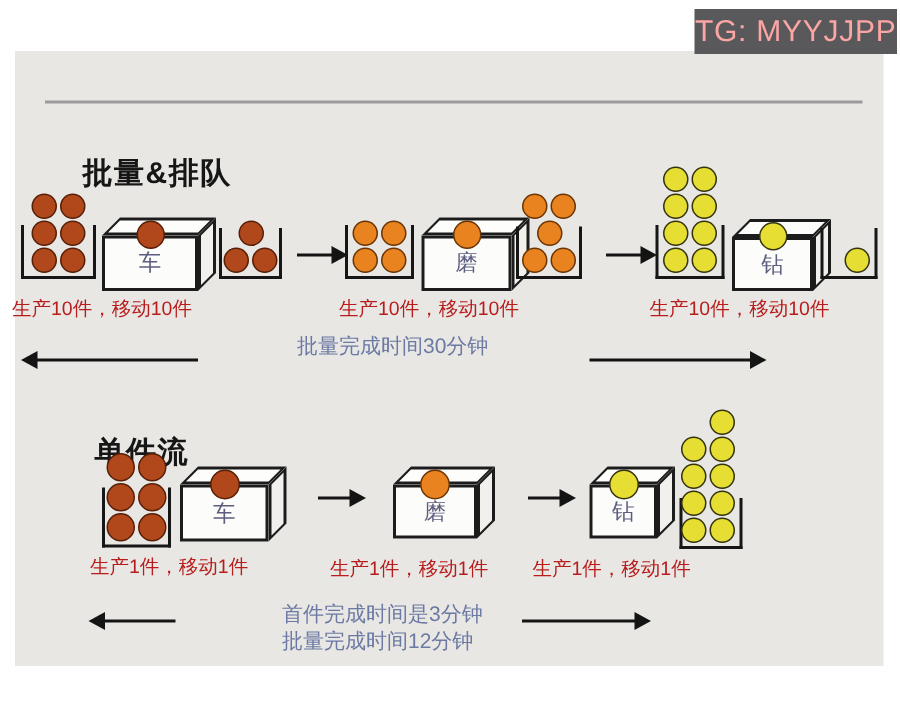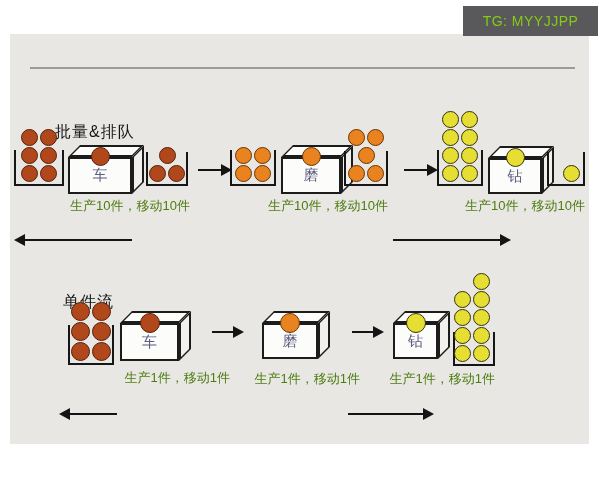--- a/index.html
+++ b/index.html
@@ -1,27 +1,27 @@
 <!DOCTYPE html>
 <html><head>
 <meta charset="utf-8">
 <style>
   html,body{margin:0;padding:0;background:#ffffff;}
   body{font-family:"Liberation Sans","DejaVu Sans",sans-serif;}
   .canvas{position:relative;width:600px;height:480px;background:#ffffff;overflow:hidden;}
   .panel{position:absolute;left:10px;top:34px;width:579px;height:410px;background:#e8e7e4;}
-  .tg-badge{position:absolute;left:463px;top:6px;width:135px;height:30px;background:#59595b;color:#84cc16;
-            font-size:14px;display:flex;align-items:center;justify-content:center;letter-spacing:.5px;}
+  .tg-badge{position:absolute;left:463px;top:6px;width:135px;height:30px;background:#59595b;color:#fca5a5;
+            font-size:20px;display:flex;align-items:center;justify-content:center;letter-spacing:.5px;}
   .site-badge{position:absolute;left:0;top:442px;width:257px;height:31px;background:#3e3e3e;color:#fff;
               font-size:16px;line-height:31px;padding-left:13px;box-sizing:border-box;letter-spacing:.3px;}
   .title{position:absolute;left:25px;top:37px;font-size:17px;font-weight:600;color:#2d2d2d;letter-spacing:2px;}
   .rule{position:absolute;left:30px;top:67px;width:545px;height:2px;background:#9b9b9b;}
   .cycle-note{position:absolute;left:200px;top:91px;font-size:15px;color:#5f6fa6;letter-spacing:1px;font-weight:500;}
-  .sec-label{position:absolute;font-weight:400;font-size:16px;color:#161616;letter-spacing:1px;margin-top:20px;}
-  .caption{position:absolute;color:#4d7c0f;font-size:13px;text-align:right;white-space:nowrap;}
+  .sec-label{position:absolute;font-weight:700;font-size:20px;color:#161616;letter-spacing:1px;}
+  .caption{position:absolute;color:#b91c1c;font-size:13px;text-align:left;white-space:nowrap;}
   .summary{position:absolute;color:#6b79a3;font-size:14px;line-height:1.32;}
   
   .bin{position:absolute;border:2.5px solid #161616;border-top:none;box-sizing:border-box;}
   .bin .dots{left:0;right:0;bottom:2px;}
   
   .dots{position:absolute;display:flex;flex-direction:column;gap:1px;align-items:center;}
   .dots.align-right{align-items:flex-end;padding-right:3px;}
   .dot-row{display:flex;gap:2px;}
   .dot{width:17px;height:17px;border-radius:50%;border:1.5px solid #444;box-sizing:border-box;}
   
@@ -174,24 +174,25 @@
     <div class="dots align-right">
         <div class="dot-row">
           <div class="dot" style="background: rgb(230, 222, 50); border-color: rgb(51, 51, 15);"></div>
         </div>
       </div>
   </div>
   <div class="caption" style="left:433px;top:197px;width:152px;">生产10件，移动10件</div>
 
   <div class="arrow l" style="left:24px;top:239px;width:108px;"></div>
   <div class="summary" style="left:198px;top:221px;">
+    <div>批量完成时间30分钟</div>
   </div>
   <div class="arrow r" style="left:393px;top:239px;width:108px;"></div>
 
-  <div class="sec-label" style="left:63px;top:272px;">单件流</div>
+  <div class="sec-label" style="left:63px;top:288px;">单件流</div>
 
   <div class="bin" style="left:68px;top:325px;width:46px;height:40px;">
     <div class="dots">
         <div class="dot-row">
           <div class="dot" style="background: rgb(176, 72, 28); border-color: rgb(87, 31, 8); width: 19px; height: 19px;"></div>
           <div class="dot" style="background: rgb(176, 72, 28); border-color: rgb(87, 31, 8); width: 19px; height: 19px;"></div>
         </div>
         <div class="dot-row">
           <div class="dot" style="background: rgb(176, 72, 28); border-color: rgb(87, 31, 8); width: 19px; height: 19px;"></div>
           <div class="dot" style="background: rgb(176, 72, 28); border-color: rgb(87, 31, 8); width: 19px; height: 19px;"></div>
@@ -267,16 +268,18 @@
         </div>
         <div class="dot-row">
           <div class="dot" style="background: rgb(230, 222, 50); border-color: rgb(51, 51, 15);"></div>
           <div class="dot" style="background: rgb(230, 222, 50); border-color: rgb(51, 51, 15);"></div>
         </div>
       </div>
   </div>
 
   <div class="arrow l" style="left:69px;top:413px;width:48px;"></div>
   <div class="summary" style="left:188px;top:400px;">
+    <div>首件完成时间是3分钟</div>
+    <div>批量完成时间12分钟</div>
   </div>
   <div class="arrow r" style="left:348px;top:413px;width:76px;"></div>
 
 </div>
 
 </body></html>

